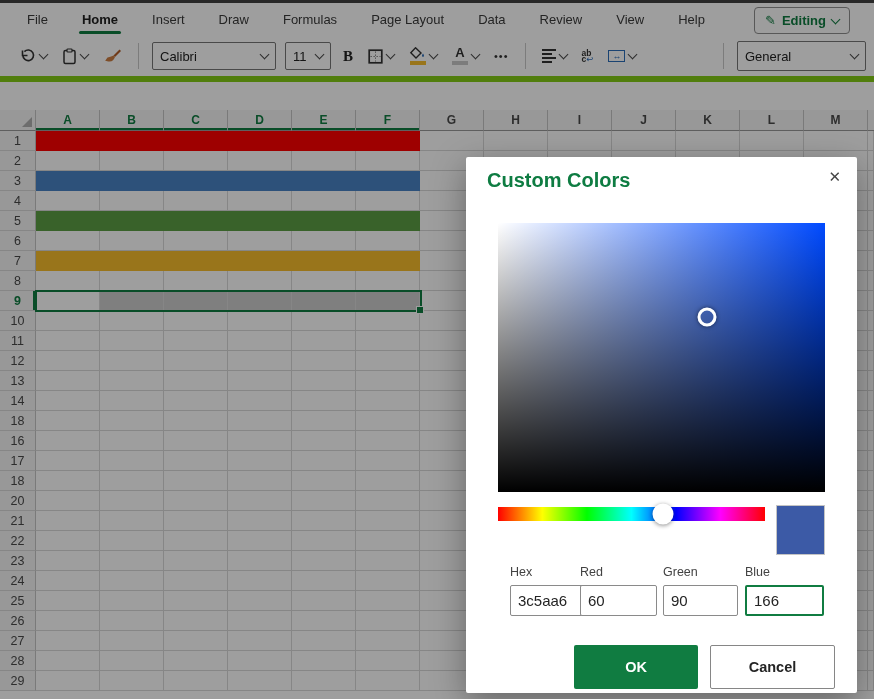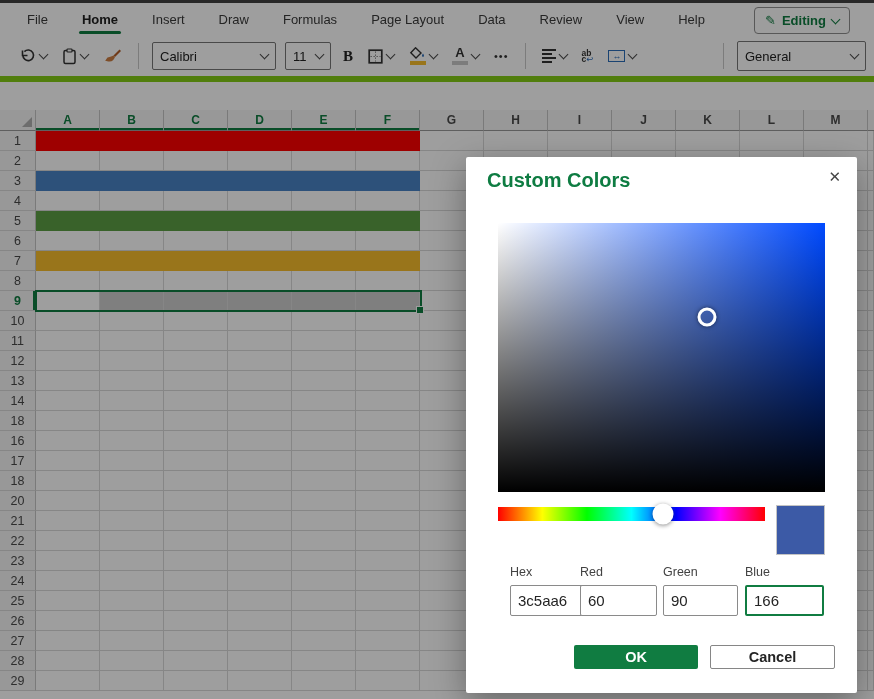--- a/index.html
+++ b/index.html
@@ -71,21 +71,21 @@
   .hue{position:absolute;left:32px;top:350px;width:267px;height:14px;background:linear-gradient(to right,#f00 0%,#ff0 16.6%,#0f0 33.3%,#0ff 50%,#00f 66.7%,#f0f 83.3%,#f00 100%);}
   .hue-thumb{position:absolute;top:50%;width:21px;height:21px;background:#fff;border-radius:50%;box-shadow:0 1px 4px rgba(0,0,0,0.45);transform:translate(-50%,-50%);}
   .swatch{position:absolute;left:310px;top:348px;width:49px;height:50px;border:1px solid #c4c4c4;box-sizing:border-box;}
   .fld-label{position:absolute;top:408px;font-size:12.5px;color:#424242;}
   .fld-input{position:absolute;top:428px;height:31px;border:1px solid #8a8a8a;border-radius:2px;box-sizing:border-box;font-family:"Liberation Sans",sans-serif;font-size:15px;color:#242424;padding:0 7px;outline:none;background:#fff;}
   .fld-input.focused{border:2px solid var(--accent);}
   .lx0{left:20px;margin-left:24px;}  .wx0{width:77px;}
   .lx1{left:114px;} .wx1{width:77px;}
   .lx2{left:197px;} .wx2{width:75px;}
   .lx3{left:279px;} .wx3{width:79px;}
-  .btn{position:absolute;top:488px;height:24px;border-radius:2px;font-size:14.5px;display:flex;align-items:center;justify-content:center;box-sizing:border-box;}
+  .btn{position:absolute;top:488px;height:44px;border-radius:2px;font-size:14.5px;display:flex;align-items:center;justify-content:center;box-sizing:border-box;}
   .btn.ok{left:108px;width:124px;background:var(--accent);color:#fff;font-weight:bold;border:none;}
   .btn.cancel{left:244px;width:125px;background:#fff;color:#242424;border:1px solid #868686;font-weight:bold;}
 </style>
 </head>
 <body>
 
 <div class="stage">
   <div class="top-edge"></div>
 
   <div class="menubar">

